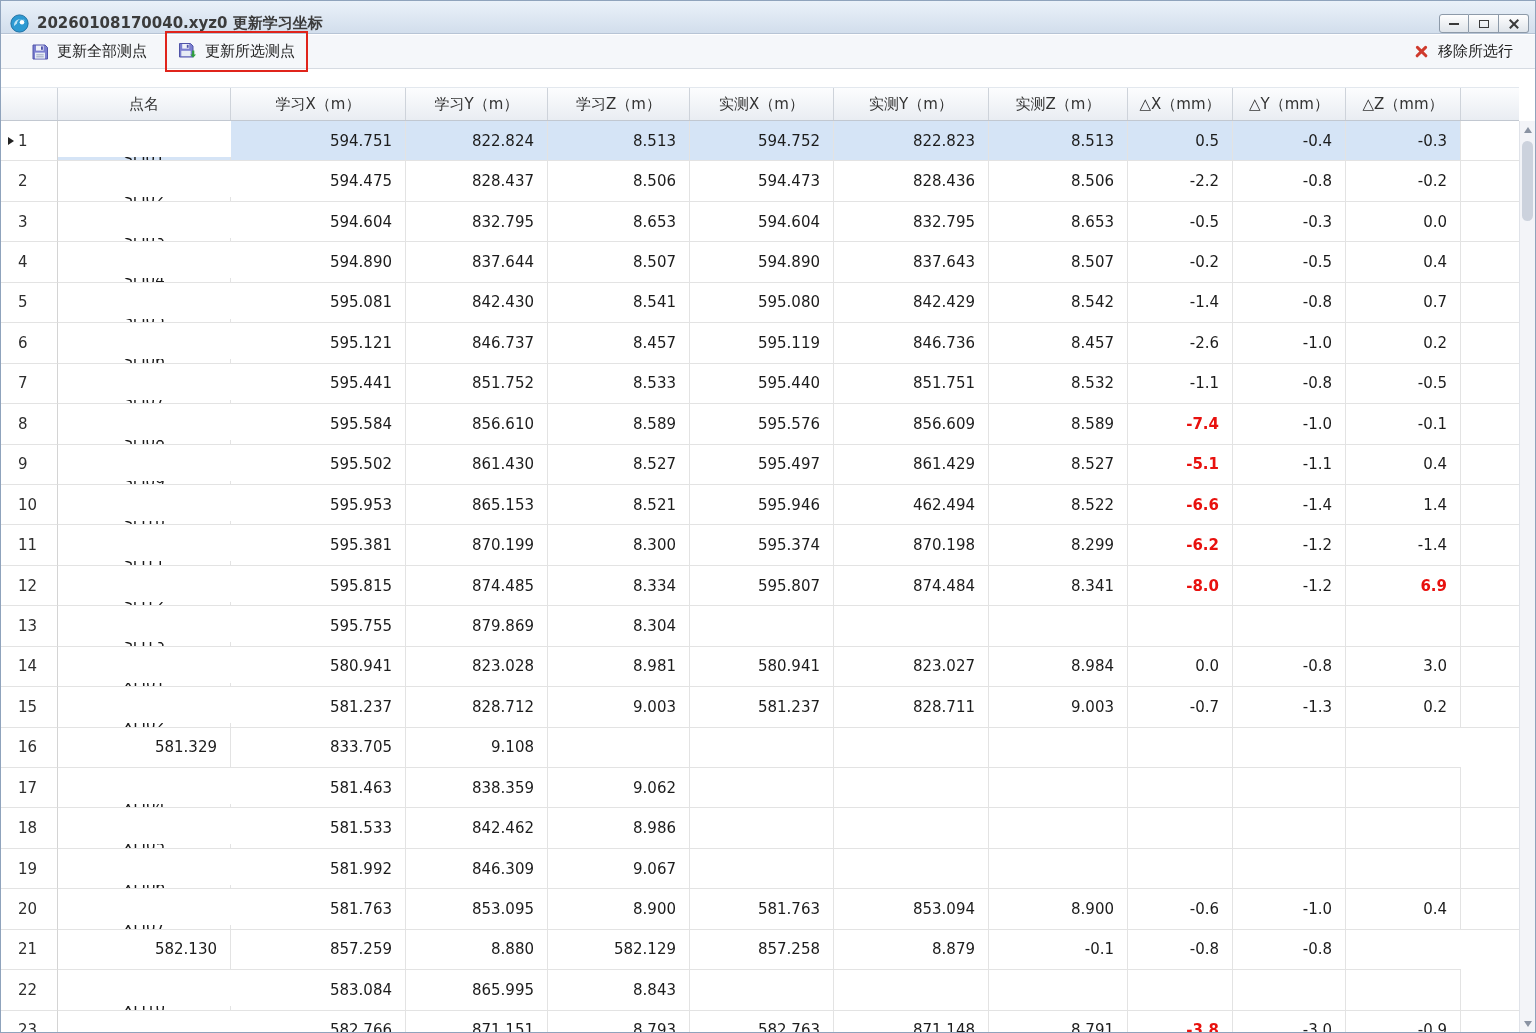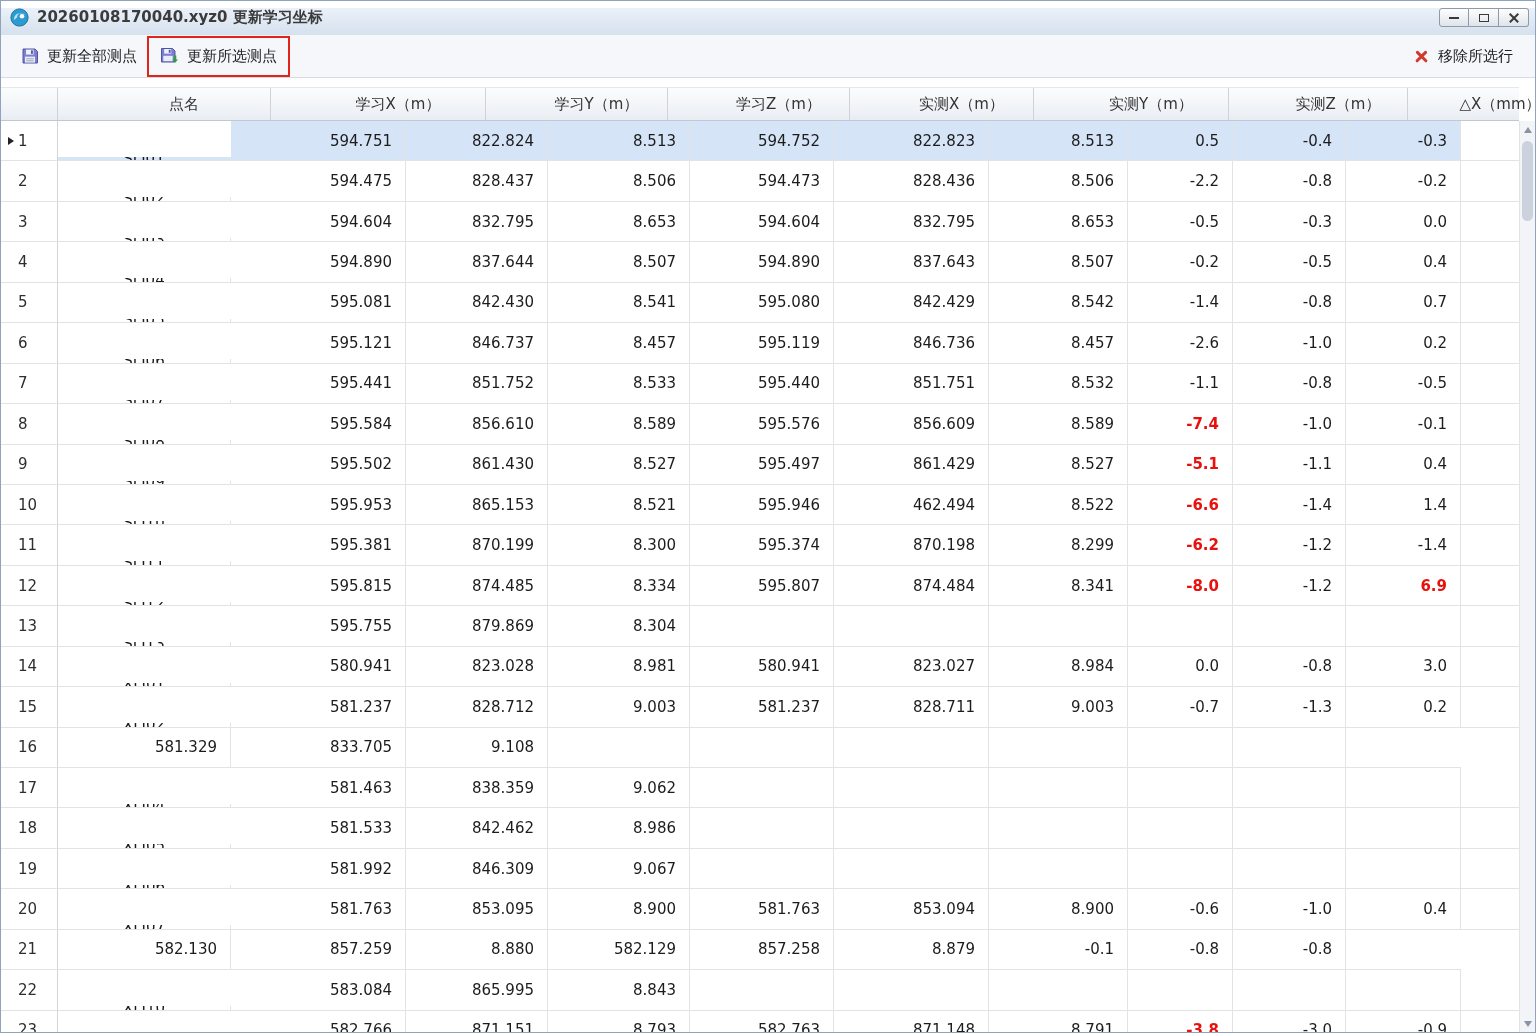--- a/index.html
+++ b/index.html
@@ -8,24 +8,24 @@
 
   .window {
     position:relative; width:1536px; height:1033px;
     border:1px solid #8fa3bc; background:#fff; overflow:hidden;
     --cols: 57px 173px 175px 142px 142px 144px 155px 139px 105px 113px 115px minmax(0,1fr);
     --alert:#e8110e; --selrow:#d5e4f6; --ann:#e0241b;
   }
 
   
   .titlebar {
-    position:absolute; top:7px; left:0; right:0; height:33px;
+    position:absolute; top:0; left:0; right:0; height:33px;
     background:linear-gradient(#eaf1f9,#d2deec);
     border-bottom:1px solid #b7c4d5;
-    display:flex; align-items:flex-start; padding:0 6px 0 9px; gap:8px;
+    display:flex; align-items:flex-end; padding:0 6px 0 9px; gap:8px;
   }
   .title-text { font-size:15px; font-weight:bold; color:#3b3b3b; white-space:nowrap; }
   .win-controls { margin-left:auto; display:flex; }
   .win-btn {
     width:30px; height:19px; border:1px solid #8d9aa9;
     background:linear-gradient(#fefefe,#dfe4ea);
     display:flex; align-items:center; justify-content:center;
   }
   .win-btn.min { border-radius:3px 0 0 3px; }
   .win-btn.max { border-left:none; }
@@ -34,47 +34,47 @@
   .max-glyph { width:10px; height:8px; border:1.5px solid #3a3a3a; }
   .close-glyph { position:relative; width:12px; height:12px; }
   .close-glyph::before,.close-glyph::after {
     content:""; position:absolute; left:0; top:5px; width:12px; height:1.8px; background:#3a3a3a;
   }
   .close-glyph::before { transform:rotate(45deg); }
   .close-glyph::after  { transform:rotate(-45deg); }
 
   
   .toolbar {
-    position:absolute; top:34px; left:0; right:0; height:43px;
+    position:absolute; top:34px; left:0; right:0; height:34px;
     background:#f5f7fa; border-bottom:1px solid #d6dbe2;
-    display:flex; align-items:center; padding:0 16px 0 14px;
+    display:flex; align-items:center; padding:0 16px 0 24px;
   }
   .tb-btn {
     display:flex; align-items:center; gap:8px; font-size:15px; color:#222;
     padding:7px 6px; border-radius:3px; white-space:nowrap; cursor:default;
   }
   .annotation-box {
     border:2.5px solid var(--ann);
-    display:flex; align-items:center; margin-left:4px; padding:2px 5px;
+    display:flex; align-items:center; margin-left:12px; padding:2px 5px;
   }
   .tb-spacer { flex:1; }
   .x-icon { position:relative; width:17px; height:17px; flex:none; }
   .x-icon::before,.x-icon::after {
     content:""; position:absolute; left:1px; top:7px; width:15px; height:3.4px;
     background:#cf3a2d; border-radius:1.5px;
   }
   .x-icon::before { transform:rotate(45deg); }
   .x-icon::after  { transform:rotate(-45deg); }
 
   
   .grid-header {
     position:absolute; top:86px; left:0; right:16px; height:34px;
     display:grid; grid-template-columns:var(--cols);
     background:linear-gradient(#fcfdfe,#e9edf2);
-    border-bottom:1px solid #c2c8d1; border-top:1px solid #e3e8ee;gap:40px;
+    border-bottom:1px solid #c2c8d1; border-top:1px solid #e3e8ee;
   }
   .hcell {
     display:flex; align-items:center; justify-content:center;
     font-size:15px; color:#333; border-right:1px solid #ced3da;
     overflow:hidden; white-space:nowrap;
   }
   .hcell:last-child { border-right:none; }
 
   .grid-body {
     position:absolute; top:120px; bottom:0; left:0; right:16px;

